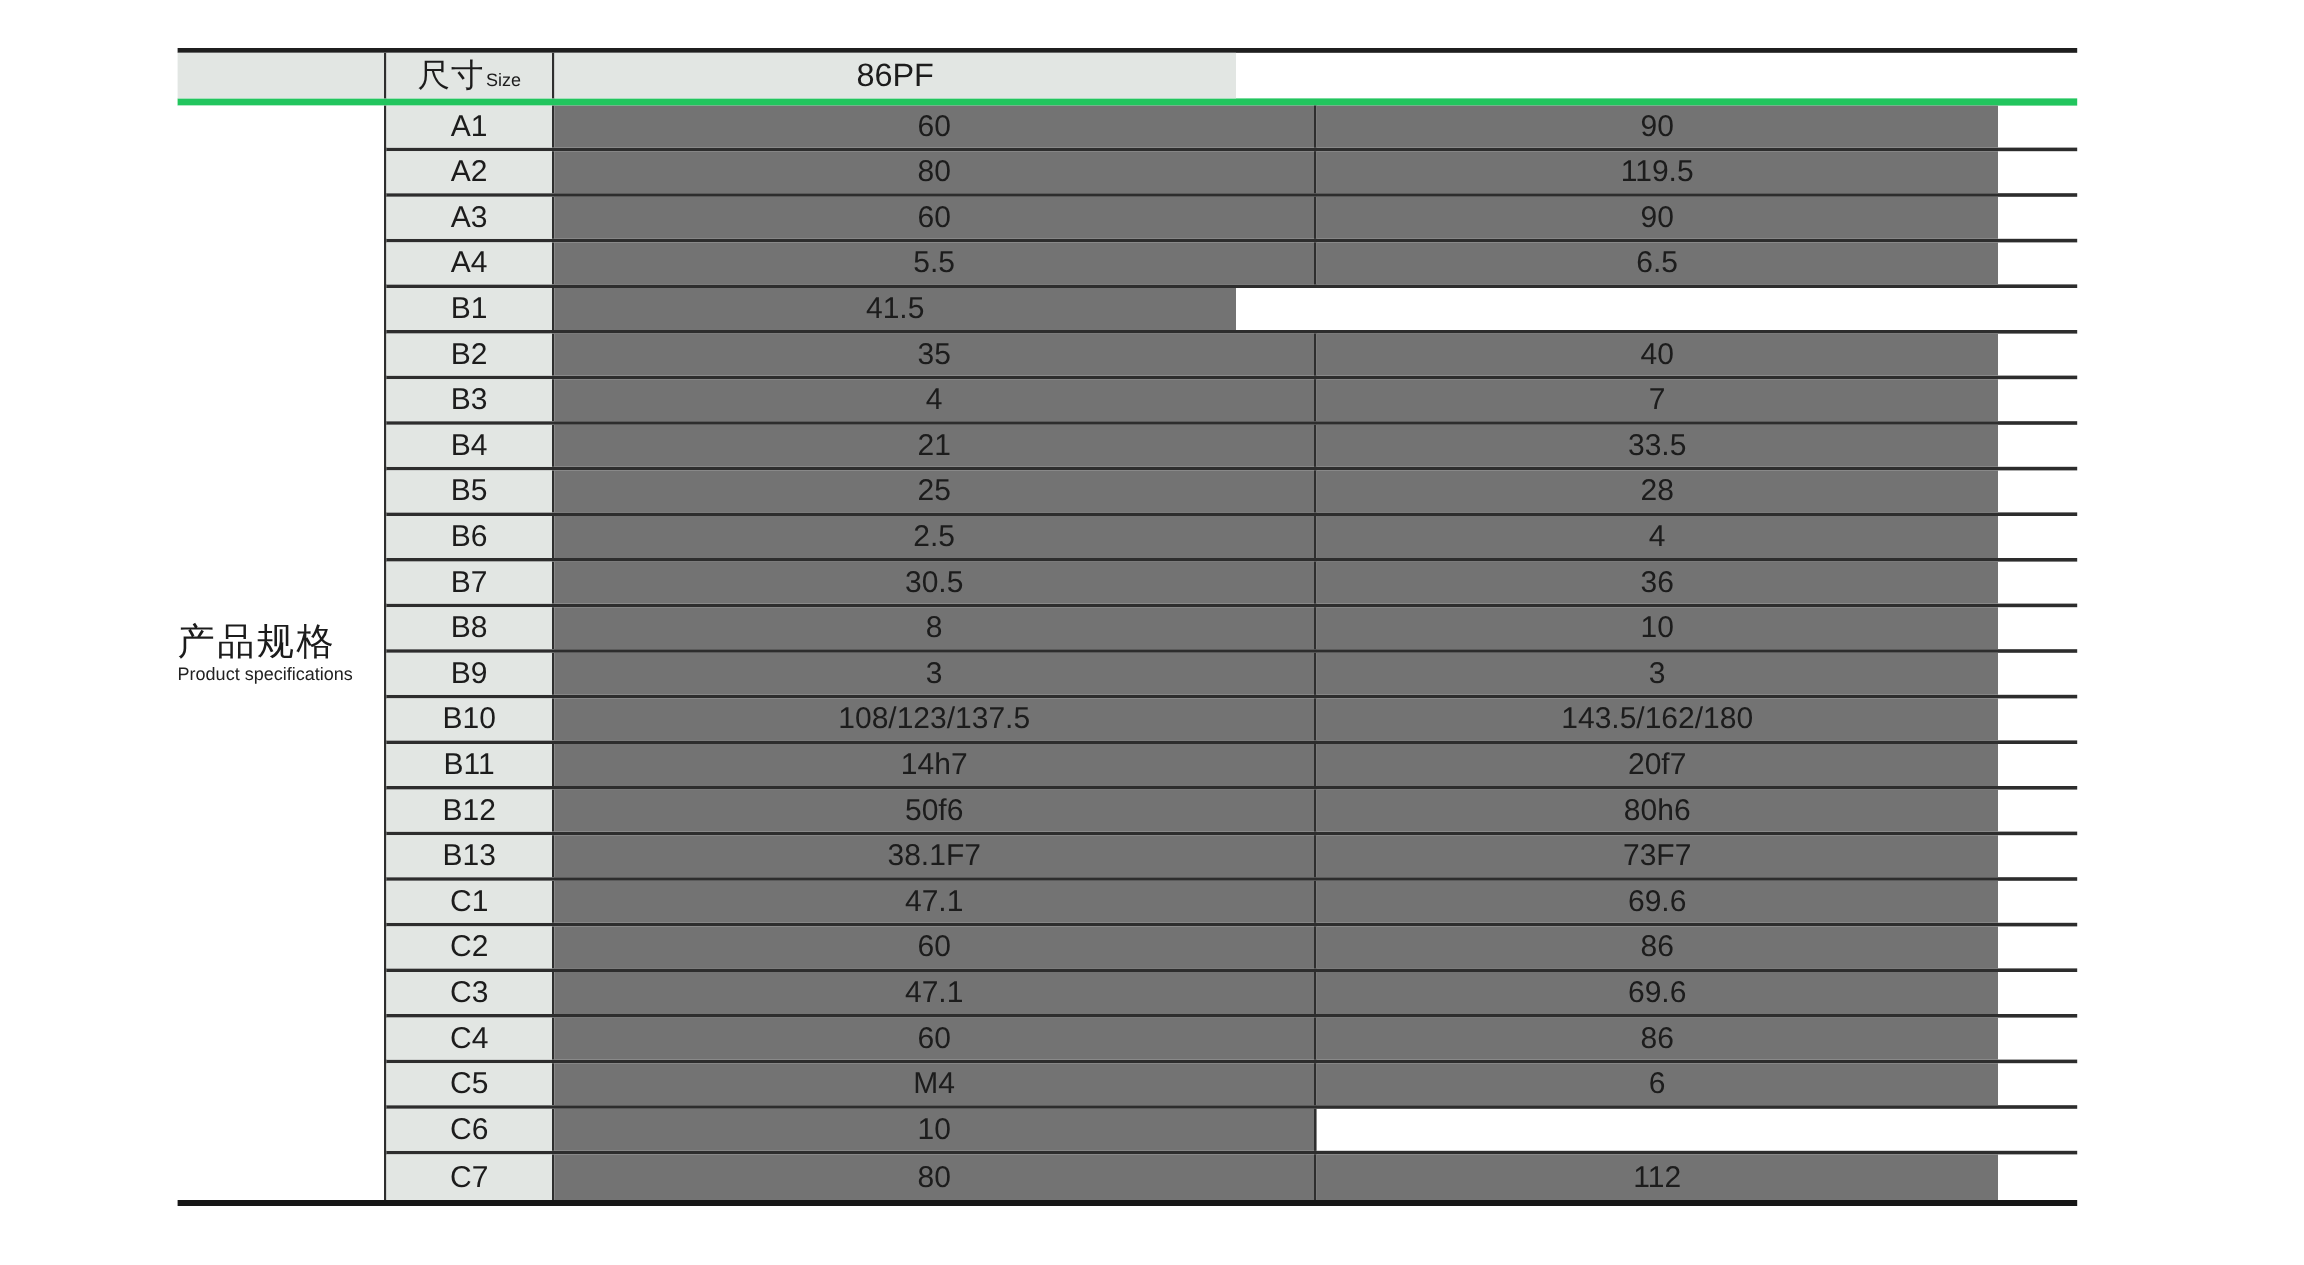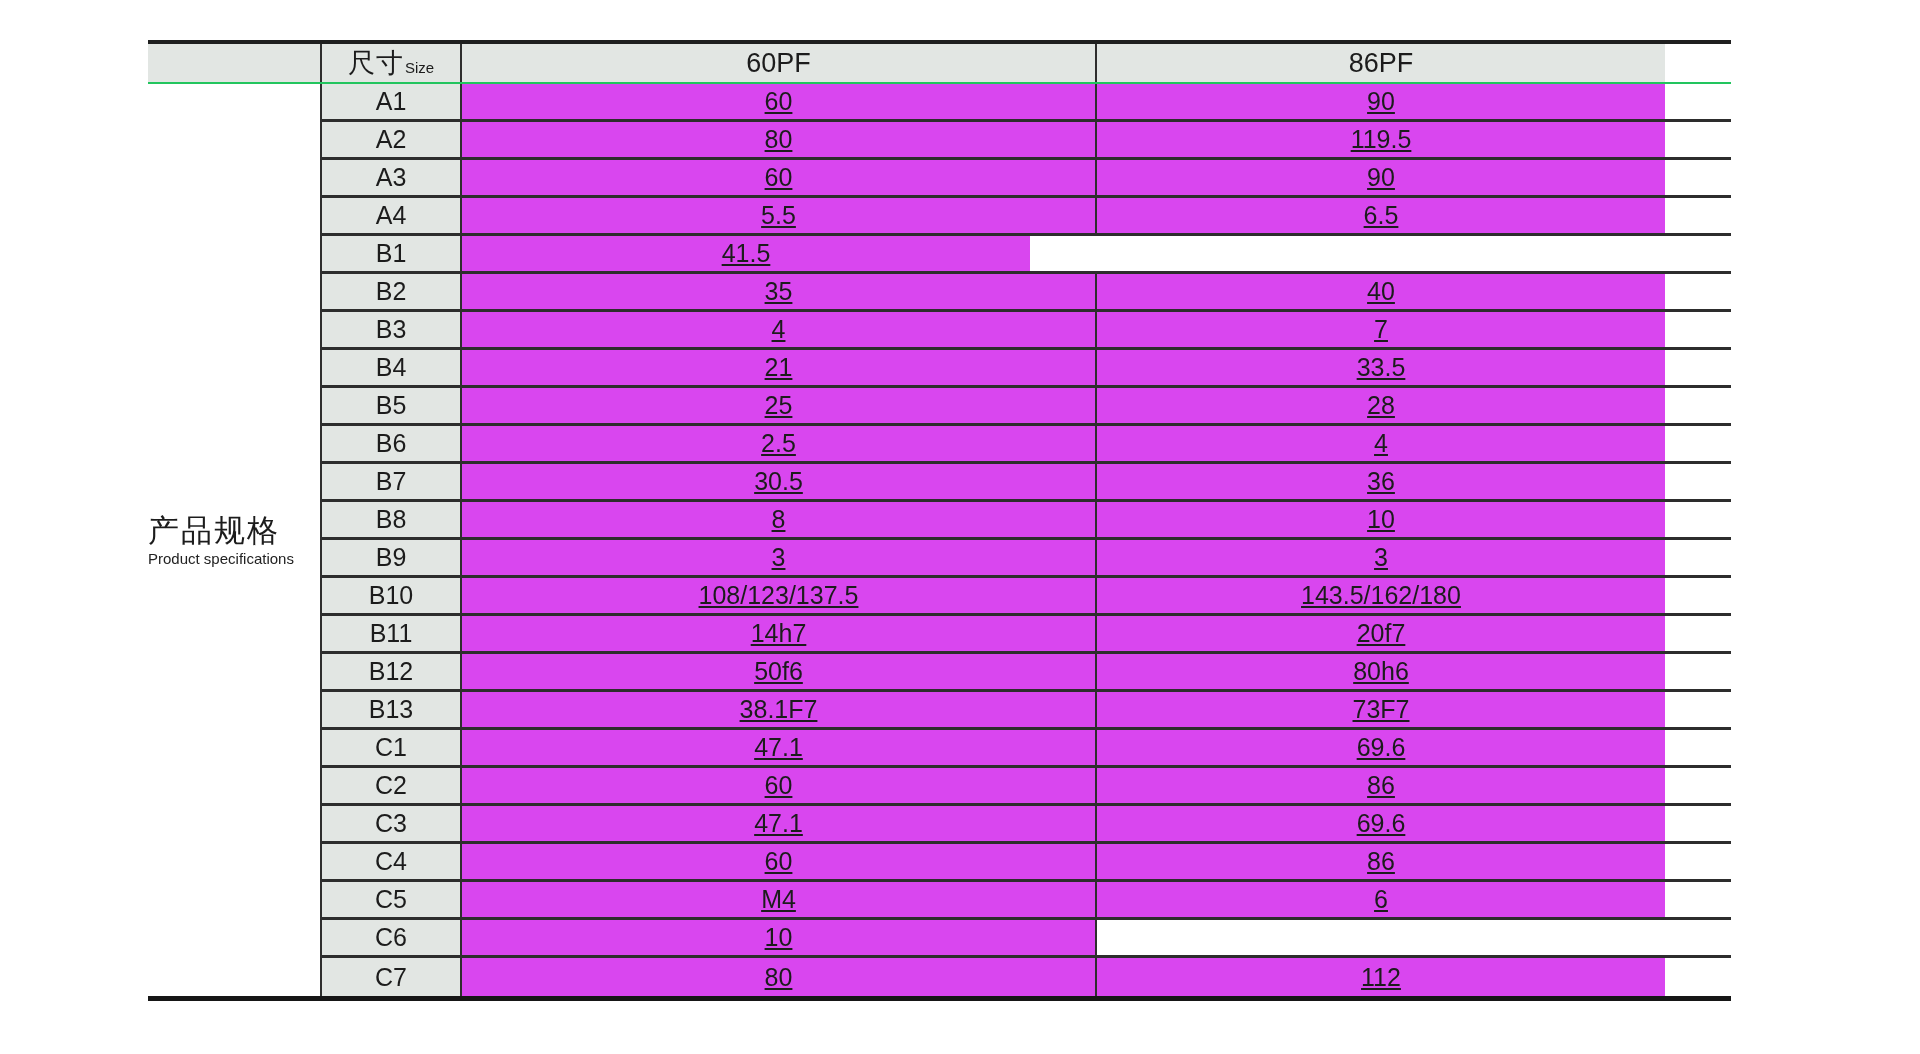--- a/index.html
+++ b/index.html
@@ -19,21 +19,21 @@
     position: absolute;
     left: 148px;
     top: 40px;
     width: 1583px;
     border-top: 4px solid #1f1f1f;
     border-bottom: 5px solid #161616;
   }
   .header-row {
     display: flex;
     height: 38px;
-    border-bottom: 2px solid #22c55e;
+    border-bottom: 6px solid #22c55e;
   }
   .cell {
     box-sizing: border-box;
     display: flex;
     align-items: center;
     justify-content: center;
     color: #1c1c1c;
   }
   .gray { background: #e2e6e3; }
   .corner-cell {
@@ -98,37 +98,35 @@
     border-bottom: 3px solid #2d2d2d;
   }
   .row:last-child {
     border-bottom: none;
   }
   .size-cell {
     font-size: 25px;
   }
   .val-cell {
     font-size: 25px;
-    background: #d946ef;
-    text-decoration: underline;
+    background: #737373;
   }
 </style>
 </head>
 <body>
 
 <div class="page">
   <div class="spec-table">
 
     <div class="header-row">
       <div class="cell corner-cell gray"></div>
       <div class="cell size-col gray">
         <span class="head-size-zh">尺寸</span>
         <span class="head-size-en">Size</span>
       </div>
-      <div class="cell val-col gray head-col">60PF</div>
       <div class="cell val-col last gray head-col">86PF</div>
     </div>
 
     <div class="tbl-body">
       <div class="label-col">
         <div class="label-zh">产品规格</div>
         <div class="label-en">Product specifications</div>
       </div>
       <div class="rows">
   <div class="row">

